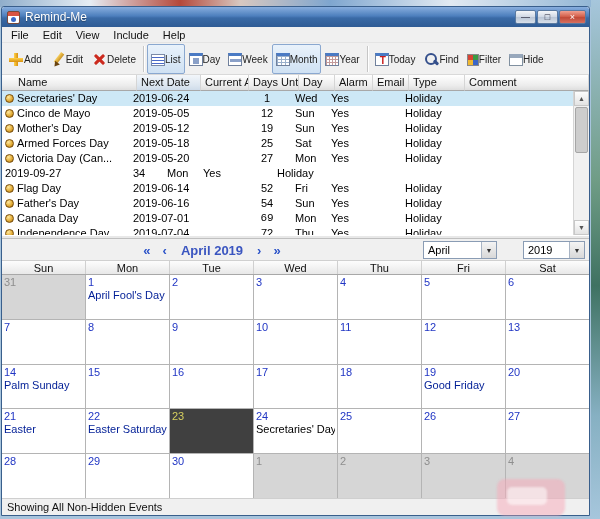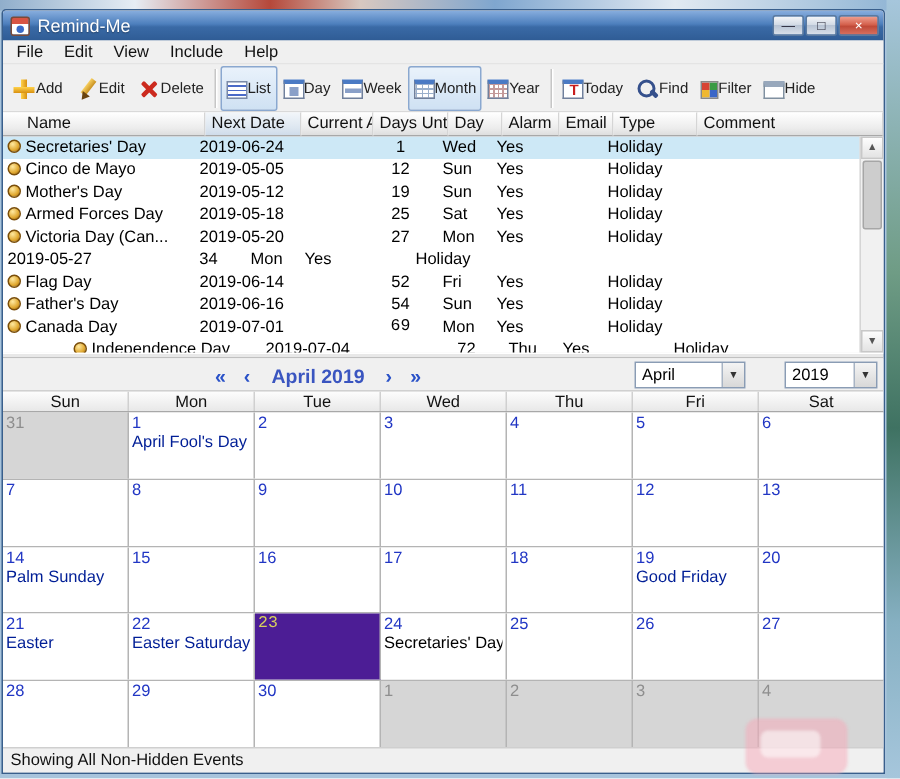--- a/index.html
+++ b/index.html
@@ -103,21 +103,21 @@
   .dh{flex:1;text-align:center;font-size:11px;line-height:14px;border-right:1px solid #d0d0d0;color:#111;}
   .dh:last-child{border-right:none;}
 
   .cal-grid{flex:1;display:flex;flex-direction:column;min-height:0;}
   .cweek{flex:1;display:flex;border-bottom:1px solid #b4b4b4;min-height:0;}
   .cweek:last-child{border-bottom:none;}
   .ccell{flex:1;border-right:1px solid #b4b4b4;background:#fff;overflow:hidden;padding:1px 2px;}
   .ccell:last-child{border-right:none;}
   .ccell.oth{background:#d6d6d6;}
   .ccell.oth .cdate{color:#8e8e8e;}
-  .ccell.selcell{background:#4c1d95;font-family:Liberation Mono, monospace;}
+  .ccell.selcell{background:#404040;}
   .ccell.selcell .cdate{color:#d6cf5e;}
   .cdate{font-size:11px;color:#2136c4;display:block;line-height:13px;}
   .cevent{font-size:11px;color:#001e96;line-height:13px;white-space:nowrap;overflow:hidden;}
   .cevent.blk{color:#000;}
 
   .statusbar{flex:0 0 17px;height:17px;background:#f0f0f0;border-top:1px solid #cfcfcf;display:flex;align-items:center;
     font-size:11px;position:relative;color:#111;}
   .status-left{padding-left:5px;}
   .status-right{position:absolute;right:10px;top:0;height:100%;display:flex;align-items:center;
     border-left:1px solid #c8c8c8;padding-left:8px;padding-right:4px;margin-top:24px;}
@@ -268,21 +268,21 @@
             <div class="td" style="width: 64px;">2019-05-20</div>
             <div class="td" style="width: 48px;"></div>
             <div class="td num" style="width: 50px;">27</div>
             <div class="td" style="width: 36px;">Mon</div>
             <div class="td" style="width: 38px;">Yes</div>
             <div class="td" style="width: 36px;"></div>
             <div class="td" style="width: 56px;">Holiday</div>
             <div class="td" style="flex: 1 1 0%;"></div>
           </div>
           <div class="tr">
-            <div class="td" style="width: 64px;">2019-05-27</div>
+            <div class="td" style="width: 64px;">2019-09-27</div>
             <div class="td" style="width: 48px;"></div>
             <div class="td num" style="width: 50px;">34</div>
             <div class="td" style="width: 36px;">Mon</div>
             <div class="td" style="width: 38px;">Yes</div>
             <div class="td" style="width: 36px;"></div>
             <div class="td" style="width: 56px;">Holiday</div>
             <div class="td" style="flex: 1 1 0%;"></div>
           </div>
           <div class="tr">
             <div class="td" style="width: 128px;"><span class="alarm-ico"></span><span>Flag Day</span></div>
@@ -311,21 +311,21 @@
             <div class="td" style="width: 64px;">2019-07-01</div>
             <div class="td" style="width: 48px;"></div>
             <div class="td num" style="width: 50px; font-family: Liberation Mono, monospace;">69</div>
             <div class="td" style="width: 36px;">Mon</div>
             <div class="td" style="width: 38px;">Yes</div>
             <div class="td" style="width: 36px;"></div>
             <div class="td" style="width: 56px;">Holiday</div>
             <div class="td" style="flex: 1 1 0%;"></div>
           </div>
           <div class="tr partial">
-            <div class="td" style="width: 128px; margin-left: 44px;"><span class="alarm-ico"></span><span>Independence Day</span></div>
+            <div class="td" style="width: 128px;"><span class="alarm-ico"></span><span>Independence Day</span></div>
             <div class="td" style="width: 64px;">2019-07-04</div>
             <div class="td" style="width: 48px;"></div>
             <div class="td num" style="width: 50px;">72</div>
             <div class="td" style="width: 36px;">Thu</div>
             <div class="td" style="width: 38px;">Yes</div>
             <div class="td" style="width: 36px;"></div>
             <div class="td" style="width: 56px;">Holiday</div>
             <div class="td" style="flex: 1 1 0%;"></div>
           </div>
         </div>

